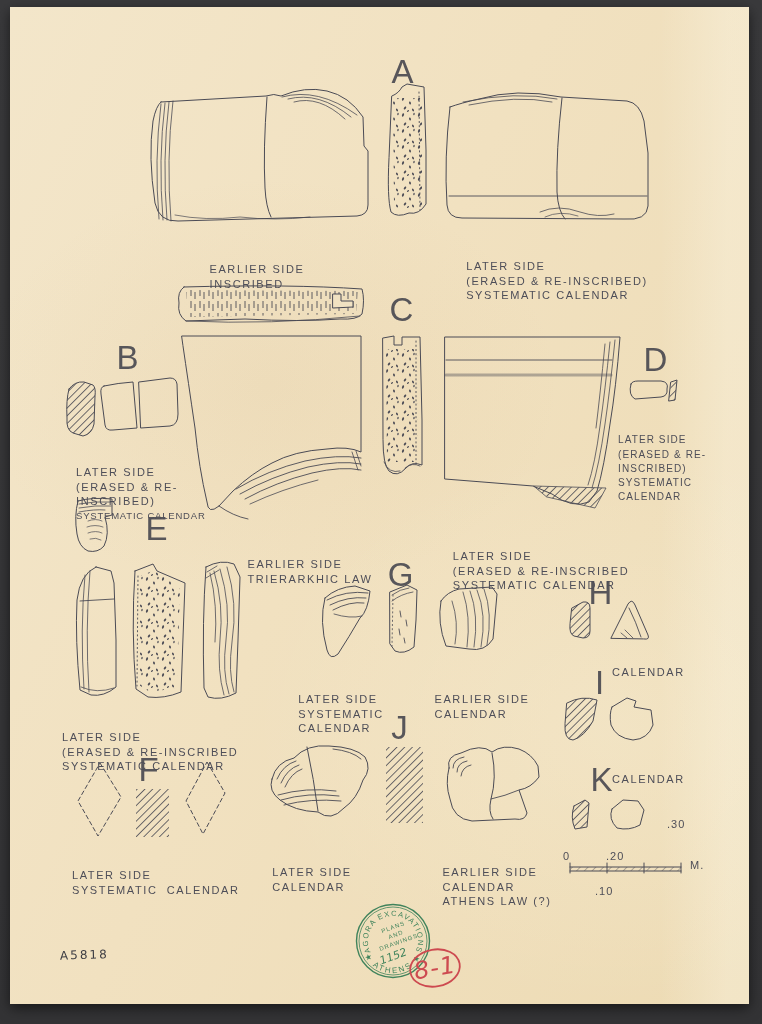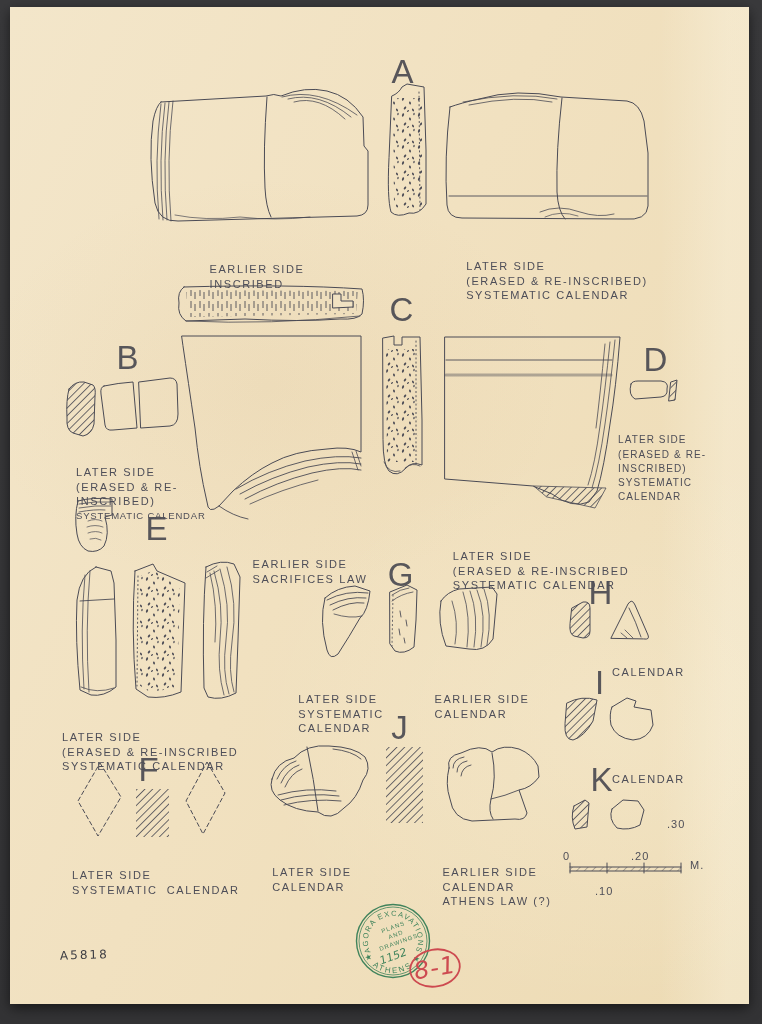--- a/index.html
+++ b/index.html
@@ -243,21 +243,21 @@
   <div class="cap center" style="left:257px;top:233px">
     <div>EARLIER SIDE</div><div>INSCRIBED</div>
   </div>
   <div class="cap center" style="left:557px;top:230px">
     <div>LATER SIDE</div><div>(ERASED &amp; RE-INSCRIBED)</div><div>SYSTEMATIC CALENDAR</div>
   </div>
   <div class="cap" style="left:76px;top:436px">
     <div>LATER SIDE</div><div>(ERASED &amp; RE-</div><div>INSCRIBED)</div><div class="sm">SYSTEMATIC CALENDAR</div>
   </div>
   <div class="cap center" style="left:310px;top:528px">
-    <div>EARLIER SIDE</div><div>SACRIFICES LAW</div>
+    <div>EARLIER SIDE</div><div>TRIERARKHIC LAW</div>
   </div>
   <div class="cap center" style="left:541px;top:520px">
     <div>LATER SIDE</div><div>(ERASED &amp; RE-INSCRIBED</div><div>SYSTEMATIC CALENDAR</div>
   </div>
   <div class="cap small" style="left:618px;top:405px">
     <div>LATER SIDE</div><div>(ERASED &amp; RE-</div><div>INSCRIBED)</div><div>SYSTEMATIC</div><div>CALENDAR</div>
   </div>
   <div class="cap" style="left:62px;top:701px">
     <div>LATER SIDE</div><div>(ERASED &amp; RE-INSCRIBED</div><div>SYSTEMATIC CALENDAR</div>
   </div>
@@ -278,18 +278,18 @@
   </div>
   <div class="cap center" style="left:312px;top:836px">
     <div>LATER SIDE</div><div>CALENDAR</div>
   </div>
   <div class="cap center" style="left:497px;top:836px">
     <div>EARLIER SIDE</div><div>CALENDAR</div><div>ATHENS LAW (?)</div>
   </div>
 
   <span class="tick" style="left:563px;top:850px">0</span>
   <span class="tick" style="left:595px;top:885px">.10</span>
-  <span class="tick" style="left:631px;top:850px">.20</span>
+  <span class="tick" style="left:606px;top:850px">.20</span>
   <span class="tick" style="left:667px;top:818px">.30</span>
   <span class="tick" style="left:690px;top:859px">M.</span>
 
   <div class="catalog">A5818</div>
 </div>
 
 </body></html>

